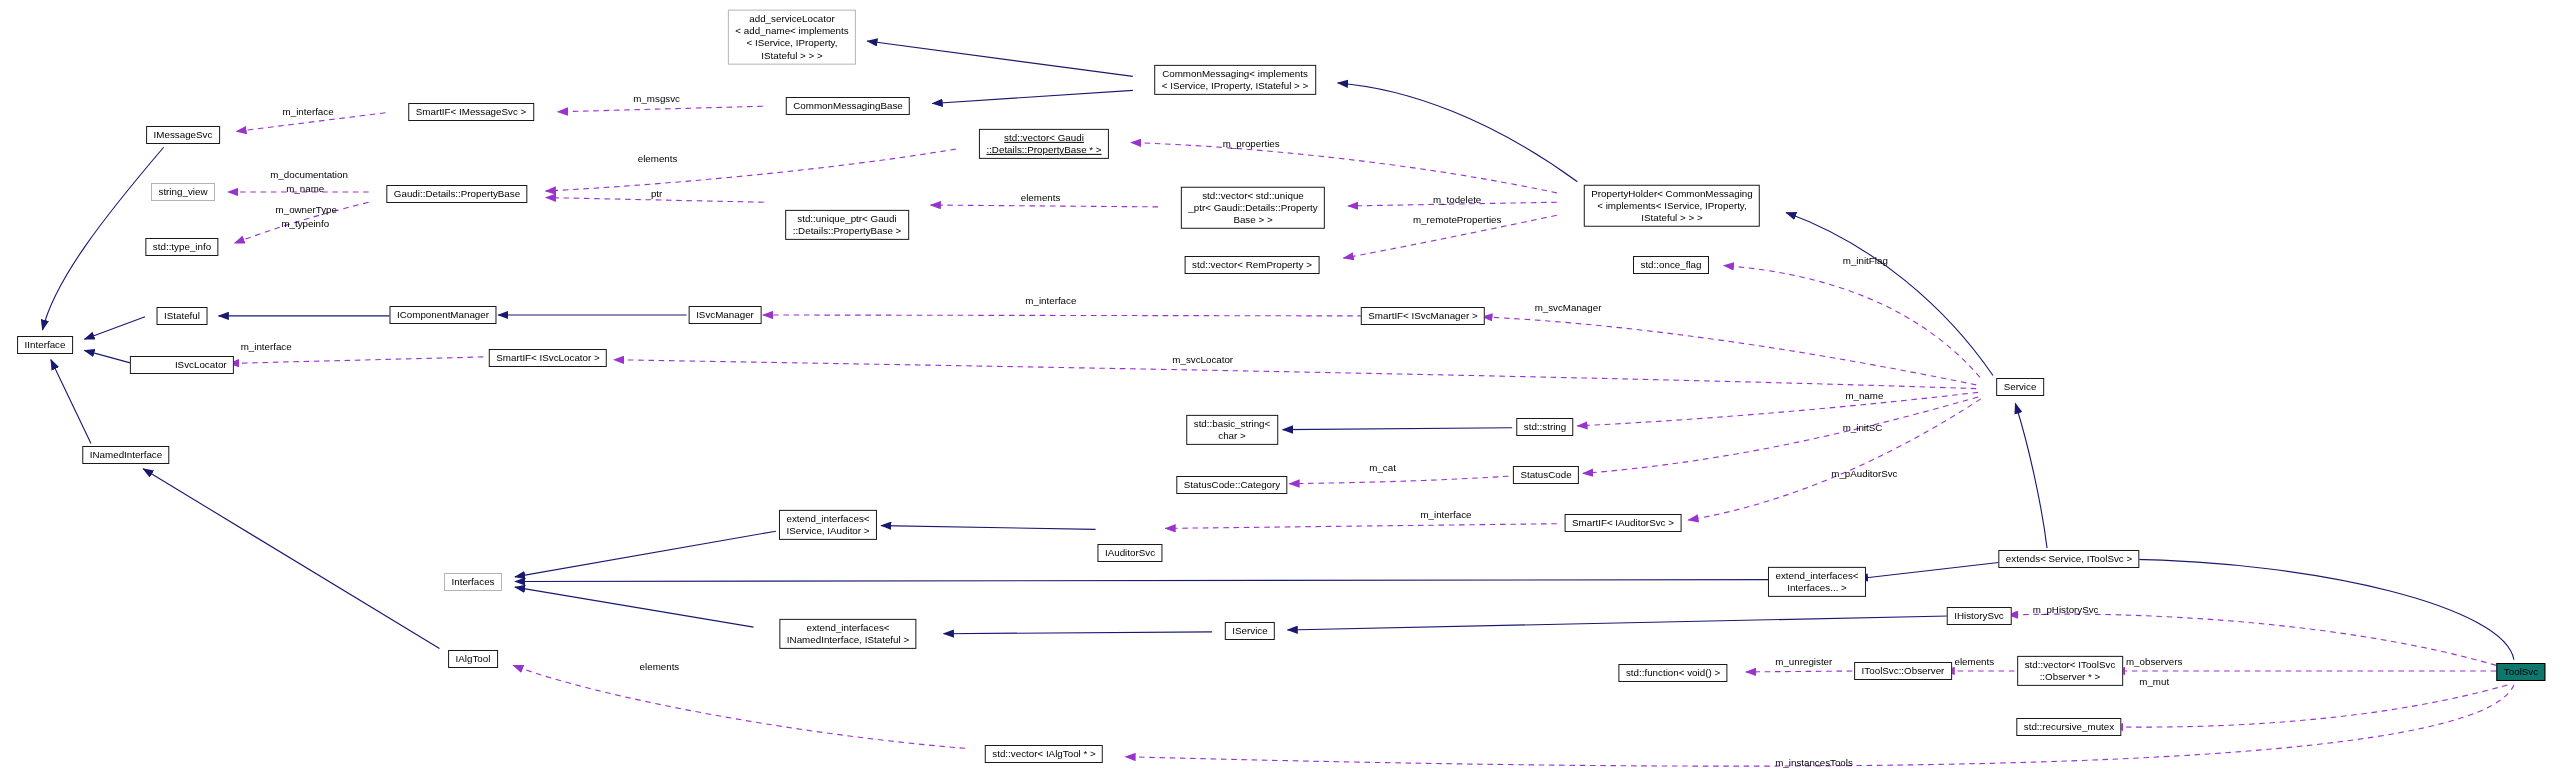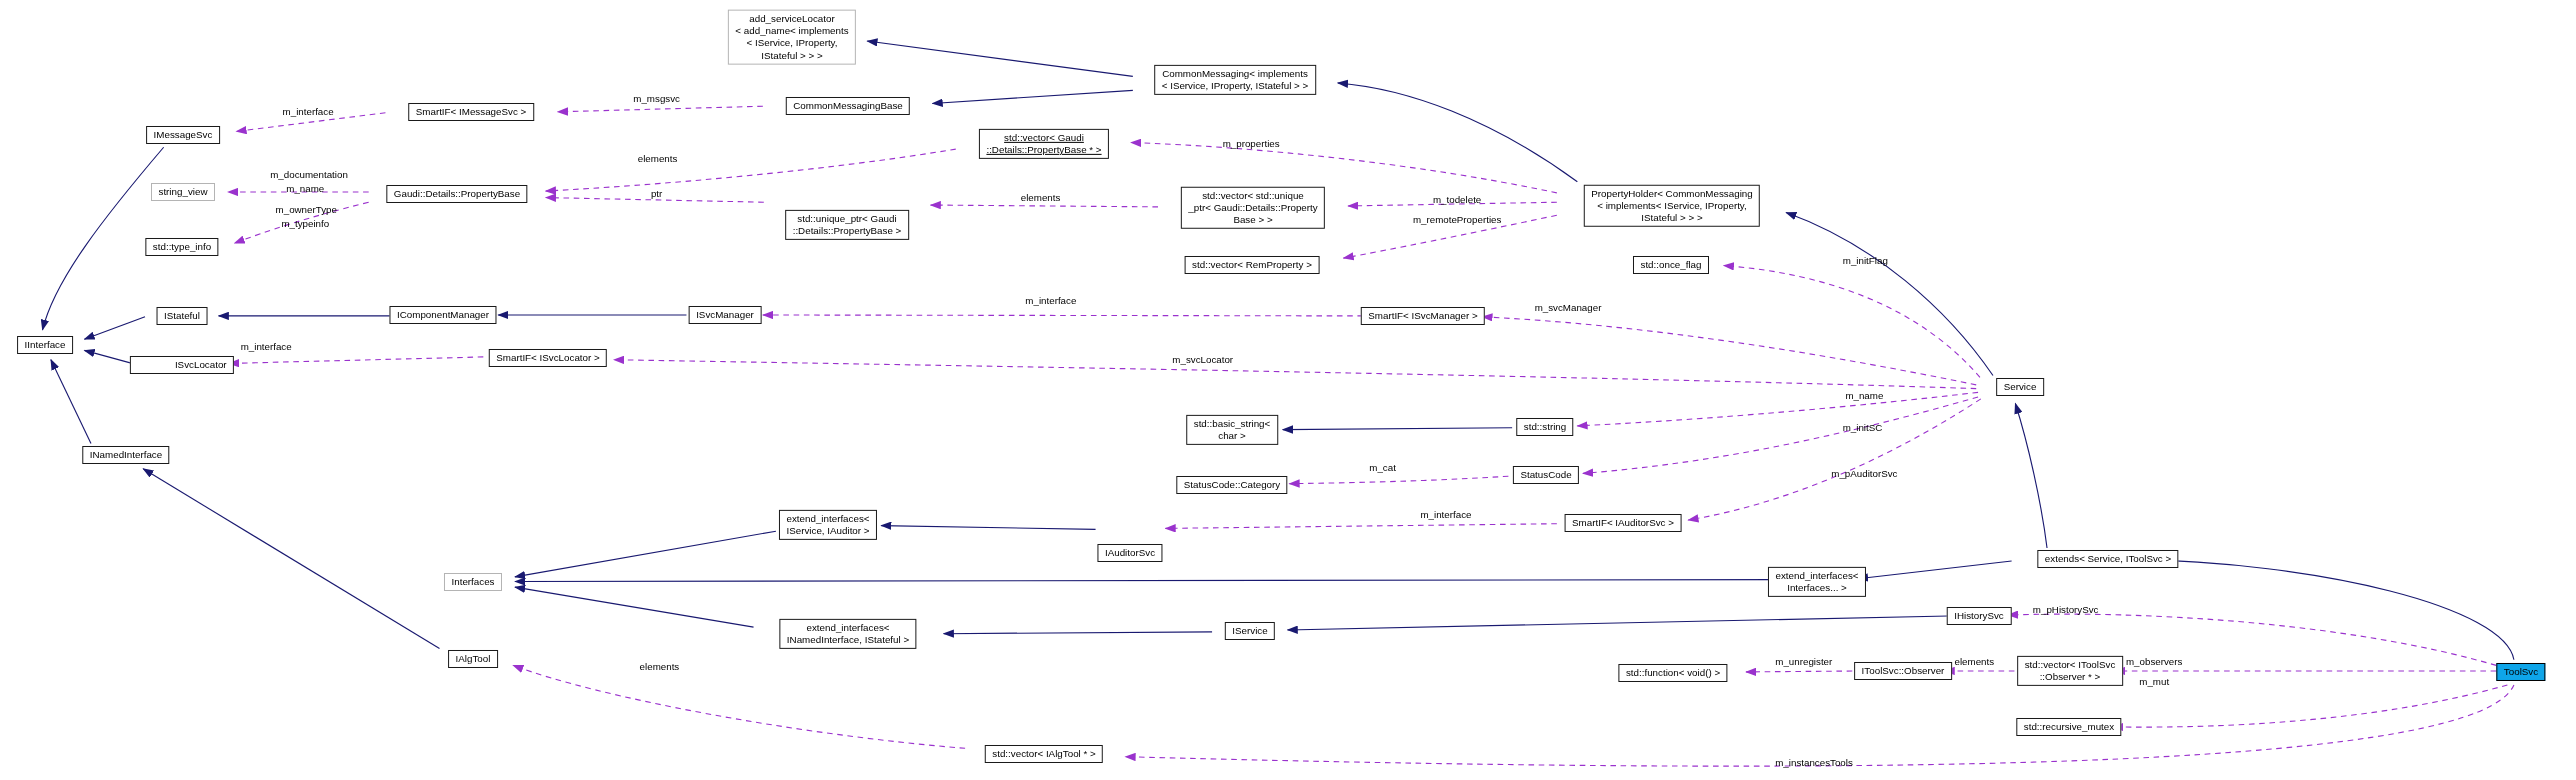--- a/index.html
+++ b/index.html
@@ -30,21 +30,21 @@
     padding: 1.9px 6.5px;
     text-align: center;
     font-size: 9.8px;
     line-height: 1.25;
     color: #000000;
     white-space: nowrap;
     pointer-events: auto;
     box-sizing: border-box;
   }
   .node.light { border-color: #b4b4b4; }
-  .node.selected { background: #0ea5e9; border-color: #000000; }
+  .node.selected { background: #0f766e; border-color: #000000; }
   .edge { fill: none; stroke-width: 1.2px; }
   .edge.inherit { stroke: #191970; }
   .edge.use { stroke: #9a32cd; stroke-dasharray: 6,5; }
   .edge-label {
     font-family: "Liberation Sans", sans-serif;
     font-size: 10.5px;
     fill: #000000;
     text-anchor: middle;
   }
 </style>
@@ -243,21 +243,21 @@
       <div class="node" style="left: 1619px; top: 523px;">
         <div>SmartIF&lt; IAuditorSvc &gt;</div>
       </div>
       <div class="node light" style="left: 469px; top: 582px;">
         <div>Interfaces</div>
       </div>
       <div class="node" style="left: 1813px; top: 582px;">
         <div>extend_interfaces&lt;</div>
         <div>Interfaces... &gt;</div>
       </div>
-      <div class="node" style="left: 2065px; top: 559px; margin-left: 39px;">
+      <div class="node" style="left: 2065px; top: 559px;">
         <div>extends&lt; Service, IToolSvc &gt;</div>
       </div>
       <div class="node" style="left: 844px; top: 634px;">
         <div>extend_interfaces&lt;</div>
         <div>INamedInterface, IStateful &gt;</div>
       </div>
       <div class="node" style="left: 1246px; top: 631px;">
         <div>IService</div>
       </div>
       <div class="node" style="left: 1975px; top: 616px;">

